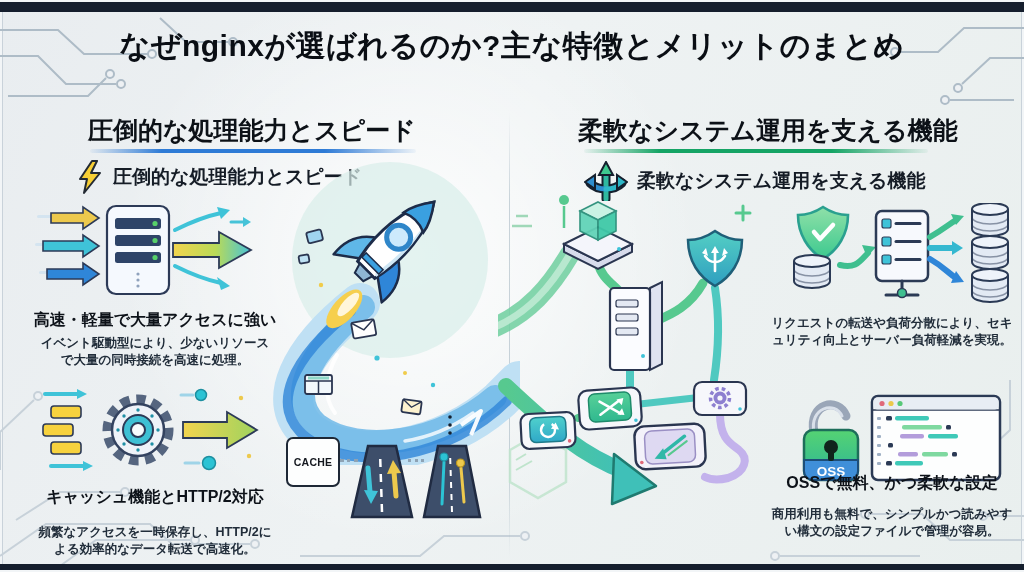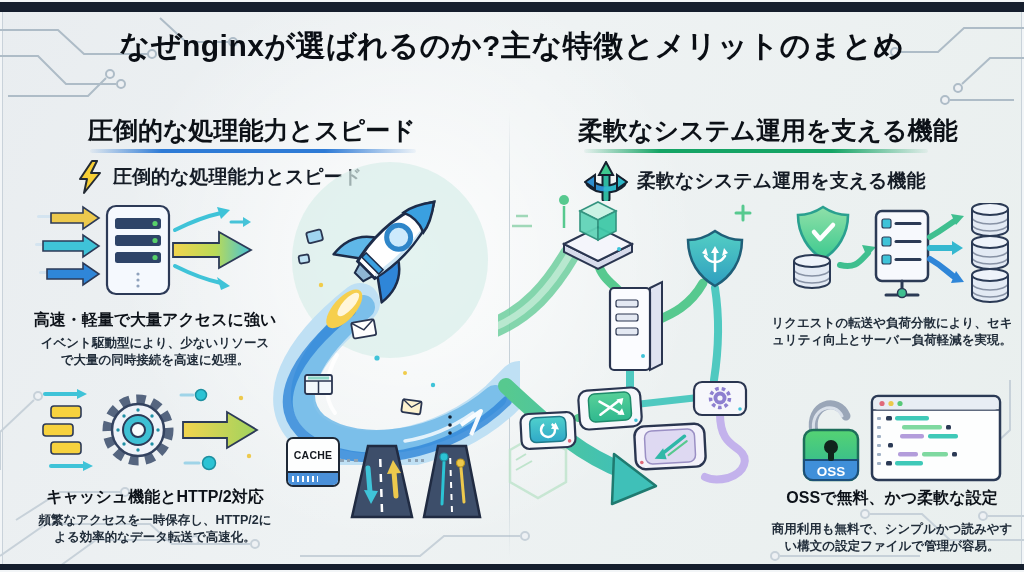--- a/index.html
+++ b/index.html
@@ -17,21 +17,21 @@
   .underline{height:4px;border-radius:3px;}
   .ul-blue{background:linear-gradient(90deg,rgba(48,125,216,.05),#2e7bd6 22%,#2e7bd6 72%,rgba(48,125,216,.05));}
   .ul-green{background:linear-gradient(90deg,rgba(21,164,101,.05),#15a465 22%,#15a465 72%,rgba(21,164,101,.05));}
   .subrow{display:flex;align-items:center;gap:9px;}
   .sublabel{font-size:19px;font-weight:800;color:#151c26;white-space:nowrap;}
   .col{width:250px;text-align:center;}
   .item-heading{font-size:16px;font-weight:800;color:#0d1219;white-space:nowrap;margin-top:13px;}
   .item-body{font-size:12.5px;font-weight:700;color:#212d3a;line-height:1.32;}
   .divider{width:1px;background:linear-gradient(180deg,rgba(160,178,190,0),rgba(160,178,190,.55) 20%,rgba(160,178,190,.55) 80%,rgba(160,178,190,0));}
   .cachebox{width:50px;height:46px;background:#fdfefe;border:2px solid #1e2836;border-radius:7px;
-    display:flex;flex-direction:column;overflow:hidden;}
+    display:flex;flex-direction:row;overflow:hidden;}
   .cachebox .lbl{flex:1;display:flex;align-items:center;justify-content:center;
     font-size:10.5px;font-weight:800;color:#14181f;letter-spacing:.2px;}
   .cachebox .strip{height:12px;background:#4a90d9;border-top:2px solid #1e2836;
     background-image:repeating-linear-gradient(90deg,#fff 0 2px,rgba(255,255,255,0) 2px 5px);
     background-size:26px 6px;background-repeat:no-repeat;background-position:4px 3px;}
   .dots-conn{border-top:3px dotted #8ea3b5;}
   svg{display:block;}
 </style>
 </head>
 <body>
@@ -196,21 +196,21 @@
     <circle cx="166" cy="9" r="5.5" fill="#2cc3d4" stroke="#1d8fa0" stroke-width="1.5"></circle>
     <circle cx="174" cy="77" r="6.5" fill="#2cc3d4" stroke="#1d8fa0" stroke-width="1.5"></circle>
     <path d="M146,9 h12" stroke="#9fd4e8" stroke-width="3" stroke-linecap="round"></path>
     <path d="M150,77 h14" stroke="#9fd4e8" stroke-width="3" stroke-linecap="round"></path>
     <circle cx="206" cy="12" r="2.2" fill="#edc94d"></circle>
       <circle cx="214" cy="70" r="2.2" fill="#edc94d"></circle>
   </svg>
 
   <div class="abs col" style="left:30px;top:474px">
     <div class="item-heading">キャッシュ機能とHTTP/2対応</div>
-    <div class="item-body" style="margin:4px auto 0;width:238px">頻繁なアクセスを一時保存し、HTTP/2による効率的なデータ転送で高速化。</div>
+    <div class="item-body" style="margin:16px auto 0;width:238px">頻繁なアクセスを一時保存し、HTTP/2による効率的なデータ転送で高速化。</div>
   </div>
 
   <svg class="abs" style="left:255px;top:145px" width="265" height="320" viewBox="0 0 265 320">
     <defs>
       <linearGradient id="gSw" x1="0" y1="0" x2="1" y2="1">
         <stop offset="0" stop-color="#cfe9f8"></stop>
           <stop offset="1" stop-color="#2f8fd8"></stop>
       </linearGradient>
     </defs>
     <circle cx="135" cy="115" r="98" fill="#d9eeea" opacity=".7"></circle>
@@ -489,18 +489,18 @@
         <rect x="96" y="53" width="5" height="4.5" rx="1.5" fill="#2b3a55"></rect>
         <rect x="106" y="62" width="20" height="4.5" rx="2" fill="#b39ddb"></rect>
         <rect x="130" y="62" width="26" height="4.5" rx="2" fill="#7fd9a0"></rect>
         <rect x="160" y="62" width="5" height="4.5" rx="1.5" fill="#2b3a55"></rect>
         <rect x="94" y="71" width="6" height="4.5" rx="1.5" fill="#2b3a55"></rect>
         <rect x="103" y="71" width="28" height="4.5" rx="2" fill="#3fc9b8"></rect>
       </g>
     </g>
   </svg>
 
-  <div class="abs col" style="left:760px;top:475px;width:264px">
+  <div class="abs col" style="left:760px;top:460px;width:264px">
     <div class="item-heading">OSSで無料、かつ柔軟な設定</div>
     <div class="item-body" style="margin:12px auto 0;width:248px">商用利用も無料で、シンプルかつ読みやすい構文の設定ファイルで管理が容易。</div>
   </div>
 
 </div>
 
 </body></html>

